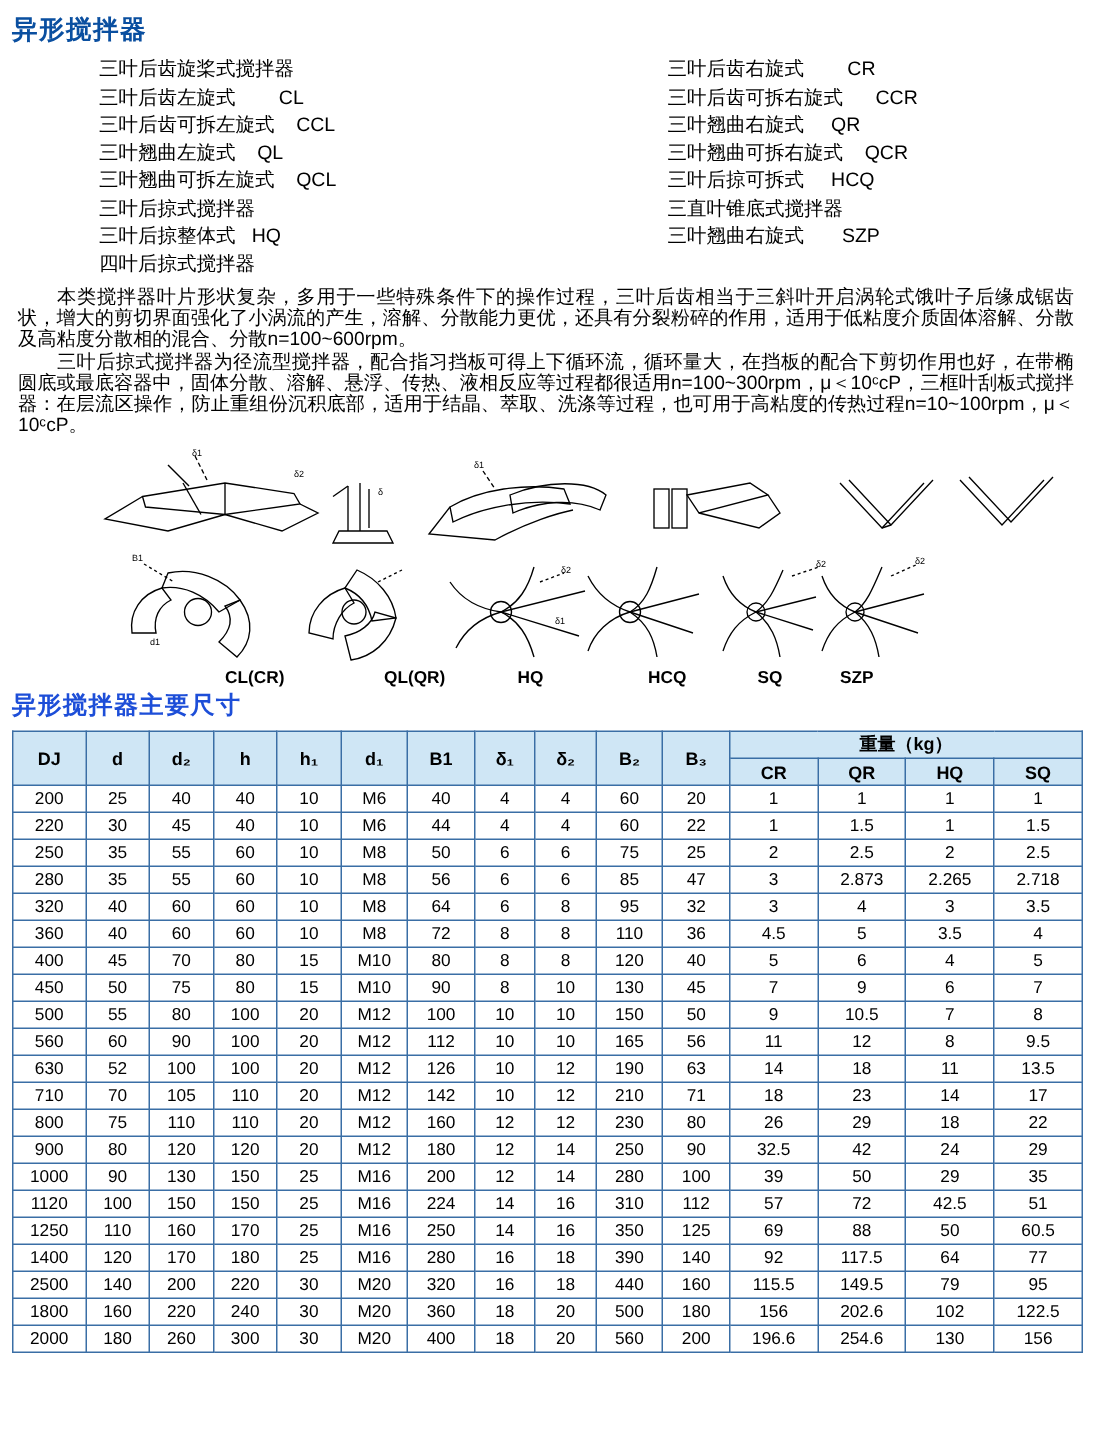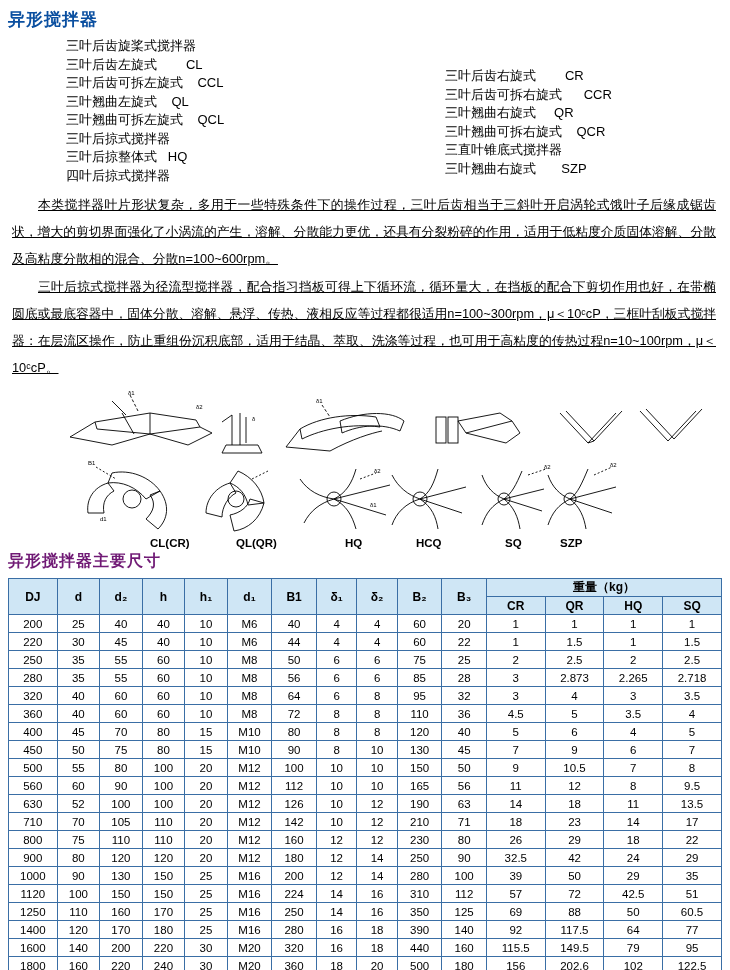--- a/index.html
+++ b/index.html
@@ -16,51 +16,50 @@
 
   h1.title{
     color:#0a4fa0;
     font-size:17px;
     font-weight:bold;
     margin:0;
     padding:8px 0 4px 8px;
     letter-spacing:1px;
   }
   h2.subtitle{
-    color:#701a75;
+    color:#1d4ed8;
     font-size:16px;
     font-weight:bold;
     margin:0;
     padding:4px 0 6px 8px;
     letter-spacing:1px;
   }
 
   
   .namelist{
     display:flex;
     padding:2px 0 2px 0;
   }
   .namelist .col{
     box-sizing:border-box;
   }
   .namelist .col.left{width:445px;padding-left:66px;}
-  .namelist .col.right{width:285px;padding-left:0px;margin-top:30px;}
+  .namelist .col.right{width:285px;padding-left:0px;}
   .nameitem{
     line-height:18.5px;
     font-size:13px;
     white-space:pre;
   }
 
   
   .body-text{
     padding:4px 14px 0 12px;
-    line-height:27px;
+    line-height:14px;
     font-size:12.8px;
     text-align:justify;
-    text-decoration:underline;
   }
   .body-text p{margin:0 0 1px 0;}
   .ind{text-indent:26px;}
 
   
   .figures{
     position:relative;
     height:160px;
     margin-top:6px;
   }
@@ -113,20 +112,21 @@
       <div class="nameitem">三叶后掠整体式   HQ</div>
       <div class="nameitem">四叶后掠式搅拌器</div>
     </div>
     <div class="col right">
       <div class="nameitem">三叶后齿右旋式        CR</div>
       <div class="nameitem">三叶后齿可拆右旋式      CCR</div>
       <div class="nameitem"></div>
       <div class="nameitem">三叶翘曲右旋式     QR</div>
       <div class="nameitem">三叶翘曲可拆右旋式    QCR</div>
       <div class="nameitem"></div>
+      <div class="nameitem">三叶后掠可拆式     HCQ</div>
       <div class="nameitem">三直叶锥底式搅拌器</div>
       <div class="nameitem">三叶翘曲右旋式       SZP</div>
     </div>
   </div>
 
   <div class="body-text">
     <p class="ind">本类搅拌器叶片形状复杂，多用于一些特殊条件下的操作过程，三叶后齿相当于三斜叶开启涡轮式饿叶子后缘成锯齿状，增大的剪切界面强化了小涡流的产生，溶解、分散能力更优，还具有分裂粉碎的作用，适用于低粘度介质固体溶解、分散及高粘度分散相的混合、分散n=100~600rpm。</p>
     <p class="ind">三叶后掠式搅拌器为径流型搅拌器，配合指习挡板可得上下循环流，循环量大，在挡板的配合下剪切作用也好，在带椭圆底或最底容器中，固体分散、溶解、悬浮、传热、液相反应等过程都很适用n=100~300rpm，μ＜10ᶜcP，三框叶刮板式搅拌器：在层流区操作，防止重组份沉积底部，适用于结晶、萃取、洗涤等过程，也可用于高粘度的传热过程n=10~100rpm，μ＜10ᶜcP。</p>
   </div>
 
@@ -234,23 +234,23 @@
           <path d="M570 112 L612 126"></path>
           <circle cx="570" cy="112" r="6"></circle>
           <line x1="594" y1="88" x2="612" y2="80" stroke-dasharray="2,2"></line>
           <text x="610" y="80" font-size="6" fill="#000" stroke="none">δ2</text>
         </g>
       </g>
     </svg>
 
     <div class="figcaption-row">
       <span class="figcaption" style="left:150px">CL(CR)</span>
-      <span class="figcaption" style="left:236px">QL(QR)</span>
+      <span class="figcaption" style="left:256px">QL(QR)</span>
       <span class="figcaption" style="left:345px">HQ</span>
-      <span class="figcaption" style="left:416px">HCQ</span>
+      <span class="figcaption" style="left:432px">HCQ</span>
       <span class="figcaption" style="left:505px">SQ</span>
       <span class="figcaption" style="left:560px">SZP</span>
     </div>
   </div>
 
   <h2 class="subtitle">异形搅拌器主要尺寸</h2>
 
   <div class="tablewrap">
     <table>
       <colgroup>
@@ -348,21 +348,21 @@
             <td>280</td>
             <td>35</td>
             <td>55</td>
             <td>60</td>
             <td>10</td>
             <td>M8</td>
             <td>56</td>
             <td>6</td>
             <td>6</td>
             <td>85</td>
-            <td>28</td>
+            <td>47</td>
             <td>3</td>
             <td>2.873</td>
             <td>2.265</td>
             <td>2.718</td>
           </tr>
           <tr>
             <td>320</td>
             <td>40</td>
             <td>60</td>
             <td>60</td>
@@ -593,21 +593,21 @@
             <td>16</td>
             <td>18</td>
             <td>390</td>
             <td>140</td>
             <td>92</td>
             <td>117.5</td>
             <td>64</td>
             <td>77</td>
           </tr>
           <tr>
-            <td>1600</td>
+            <td>2500</td>
             <td>140</td>
             <td>200</td>
             <td>220</td>
             <td>30</td>
             <td>M20</td>
             <td>320</td>
             <td>16</td>
             <td>18</td>
             <td>440</td>
             <td>160</td>

